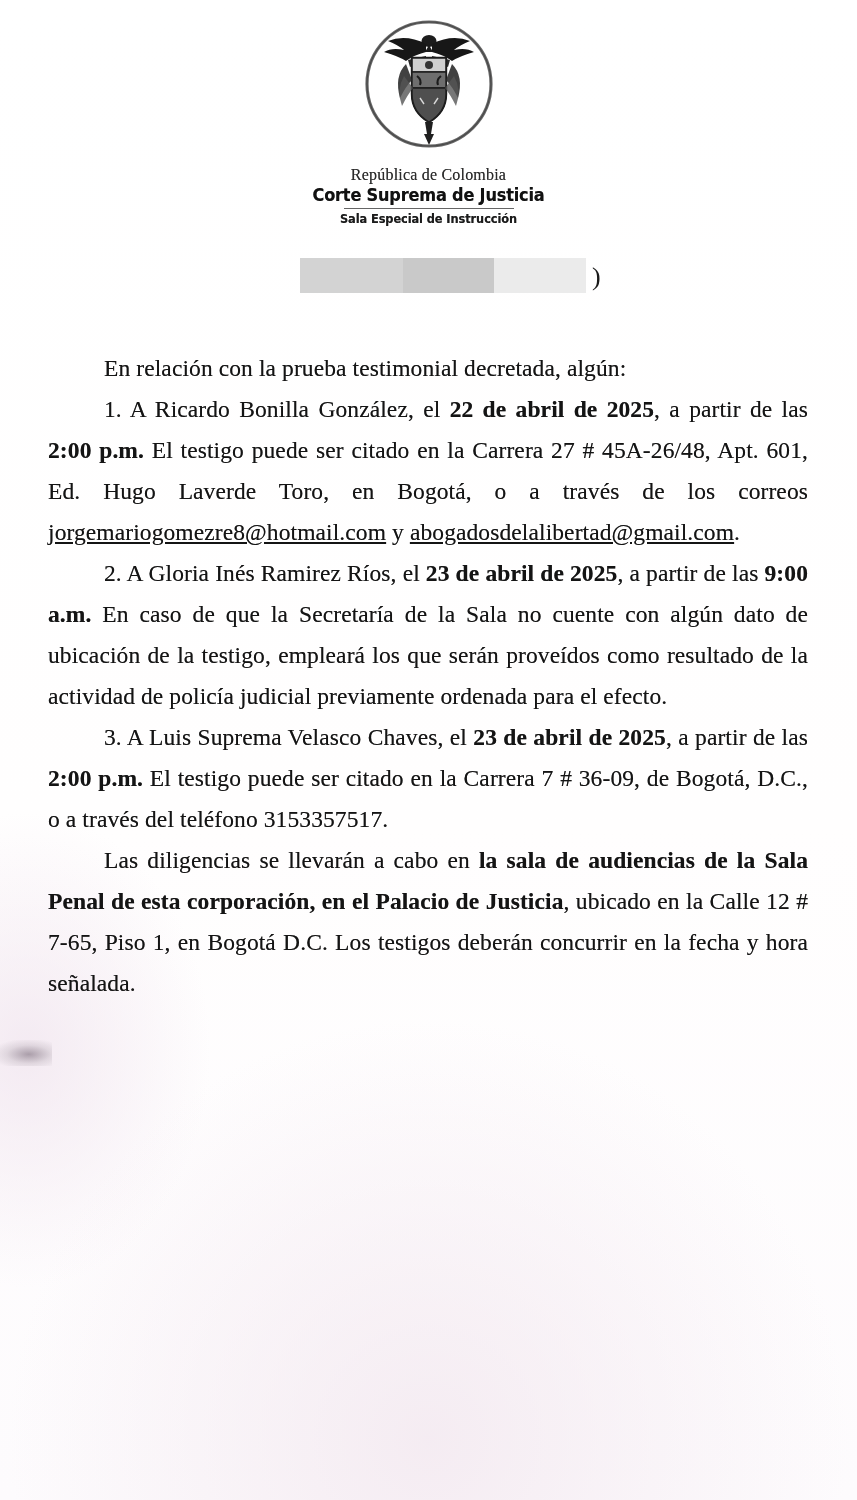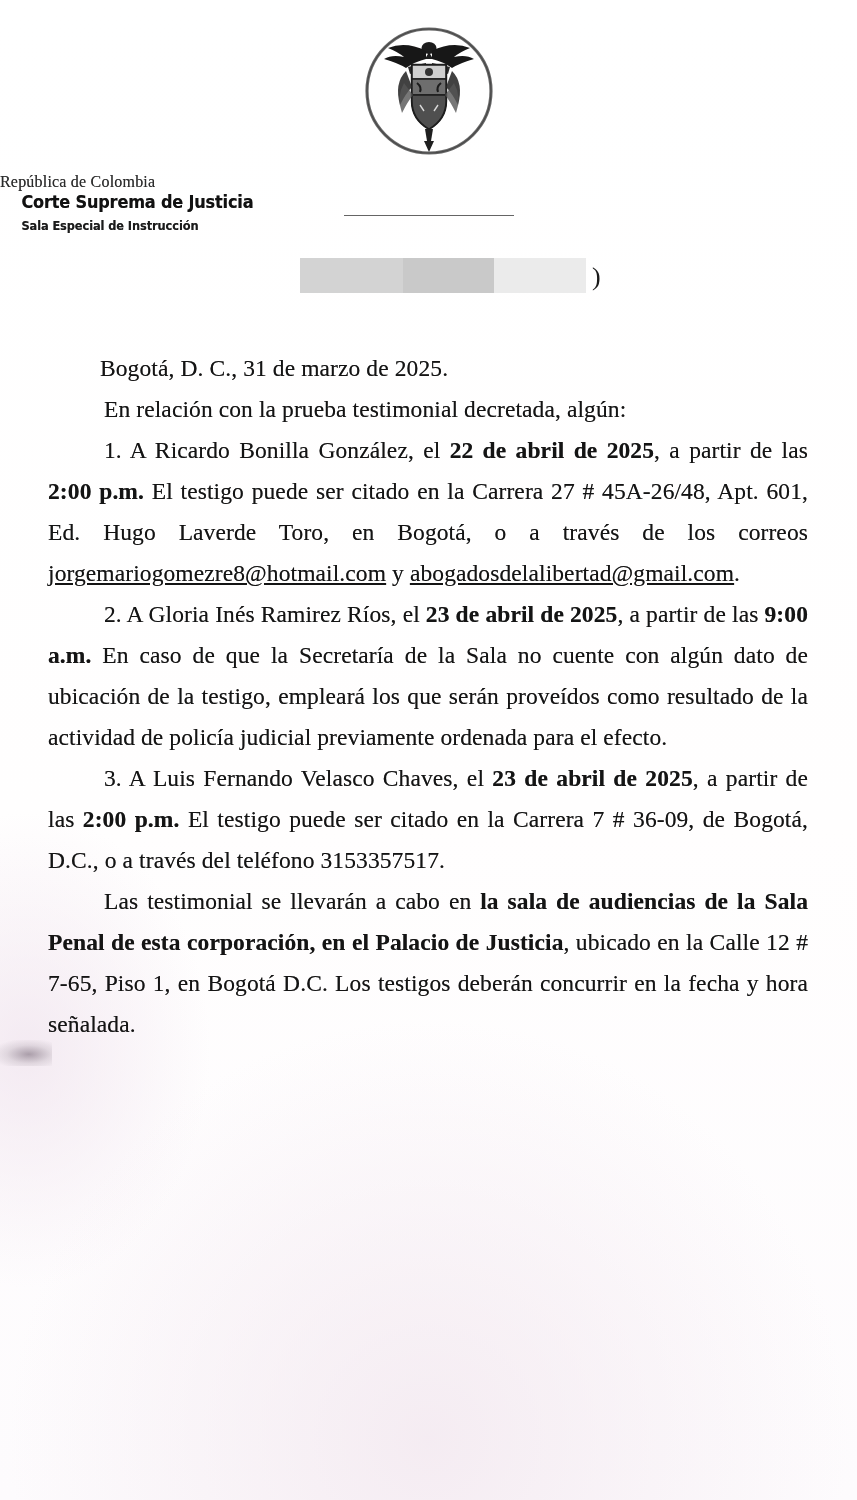--- a/index.html
+++ b/index.html
@@ -39,22 +39,22 @@
     height: 26px;
     background: radial-gradient(ellipse at 60% 55%, rgba(110,95,110,0.55) 0%, rgba(150,140,150,0.22) 45%, rgba(255,255,255,0) 78%);
     pointer-events: none;
   }
 
   
   .letterhead {
     position: absolute;
     left: 0;
     right: 0;
-    top: 21px;
-    text-align: left;
+    top: 14px;
+    text-align: center;
   }
 
   .crest {
     width: 150px;
     height: 148px;
     margin: 0 auto;
     display: block;
   }
 
   .lh-line1 {
@@ -215,37 +215,36 @@
 
   <div class="redaction">
     <div class="seg seg-a"></div>
     <div class="seg seg-b"></div>
     <div class="seg seg-c"></div>
   </div>
   <div class="ink-mark">)</div>
 
   <div class="body">
 
-    <p class="para left sp-date indent-sm blur-soft">Bogotá, D. C., 31 de marzo de 2025.</p>
 
     <p class="para left sp-intro indent blur-soft">En relación con la prueba testimonial decretada, algún:</p>
 
     <p class="para sp-item blur-soft">
       <span class="indent-pad" style="margin-left:56px">1.</span>
       <span>A Ricardo Bonilla González, el </span><b>22 de abril de 2025</b><span>, a partir de las </span><b>2:00 p.m.</b><span> El testigo puede ser citado en la Carrera 27 # 45A-26/48, Apt. 601, Ed. Hugo Laverde Toro, en Bogotá, o a través de los correos </span><a class="mail" href="#">jorgemariogomezre8@hotmail.com</a><span> y </span><a class="mail" href="#">abogadosdelalibertad@gmail.com</a><span>.</span>
     </p>
 
     <p class="para sp-item blur-soft">
       <span style="margin-left:56px">2.</span>
       <span>A Gloria Inés Ramirez Ríos, el </span><b>23 de abril de 2025</b><span>, a partir de las </span><b>9:00 a.m.</b><span> En caso de que la Secretaría de la Sala no cuente con algún dato de ubicación de la testigo, empleará los que serán proveídos como resultado de la actividad de policía judicial previamente ordenada para el efecto.</span>
     </p>
 
     <p class="para sp-item3 blur-soft">
       <span style="margin-left:56px">3.</span>
-      <span>A Luis Fernando Velasco Chaves, el </span><b>23 de abril de 2025</b><span>, a partir de las </span><b>2:00 p.m.</b><span> El testigo puede ser citado en la Carrera 7 # 36-09, de Bogotá, D.C., o a través del teléfono 3153357517.</span>
+      <span>A Luis Suprema Velasco Chaves, el </span><b>23 de abril de 2025</b><span>, a partir de las </span><b>2:00 p.m.</b><span> El testigo puede ser citado en la Carrera 7 # 36-09, de Bogotá, D.C., o a través del teléfono 3153357517.</span>
     </p>
 
     <p class="para blur-soft">
-      <span style="margin-left:56px">Las testimonial se llevarán a cabo en </span><b>la sala de audiencias de la Sala Penal de esta corporación, en el Palacio de Justicia</b><span>, ubicado en la Calle 12 # 7-65, Piso 1, en Bogotá D.C. Los testigos deberán concurrir en la fecha y hora señalada.</span>
+      <span style="margin-left:56px">Las diligencias se llevarán a cabo en </span><b>la sala de audiencias de la Sala Penal de esta corporación, en el Palacio de Justicia</b><span>, ubicado en la Calle 12 # 7-65, Piso 1, en Bogotá D.C. Los testigos deberán concurrir en la fecha y hora señalada.</span>
     </p>
 
   </div>
 </div>
 
 </body></html>

